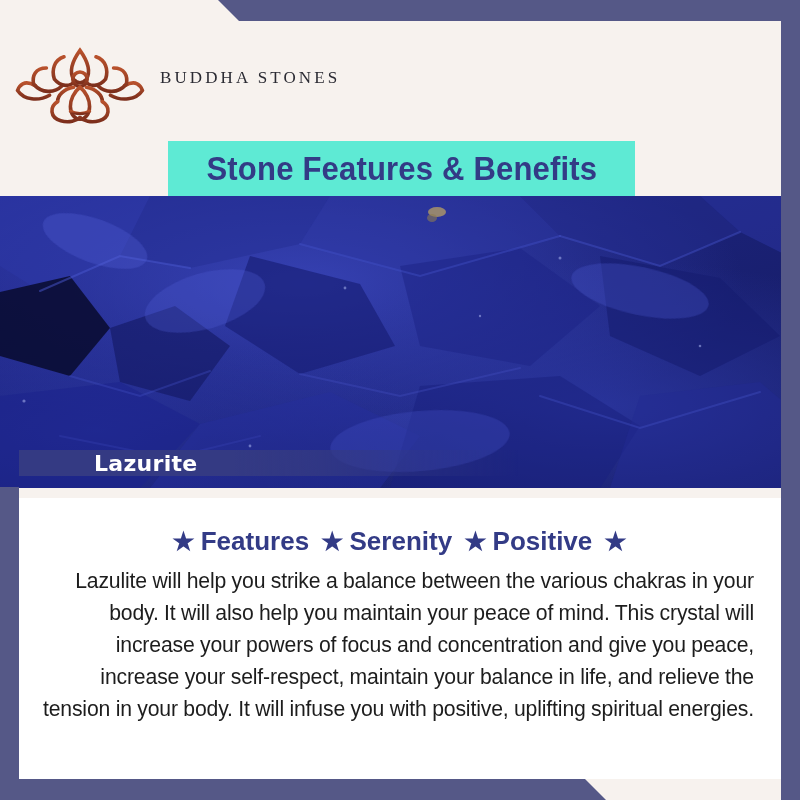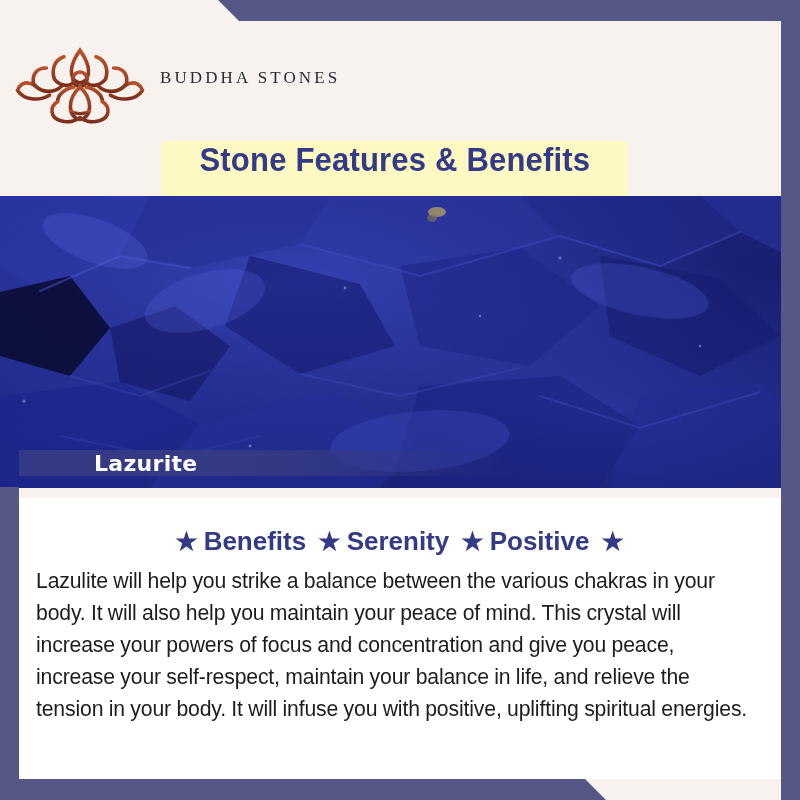--- a/index.html
+++ b/index.html
@@ -89,26 +89,26 @@
     font-size: 17px;
     letter-spacing: 3.1px;
     color: #2b2b33;
     font-weight: 400;
   }
 
   
   .title-strip {
     position: absolute;
     top: 141px;
-    left: 161px;
+    left: 168px;
     width: 467px;
     height: 55px;
-    background: #fef9c3;
-    display: flex;
-    align-items: flex-start;
+    background: #5eead4;
+    display: flex;
+    align-items: center;
     justify-content: center;
     z-index: 4;
   }
   .title-text {
     font-family: "Liberation Sans Narrow", "Liberation Sans", sans-serif;
     font-size: 33px;
     font-weight: bold;
     color: #333b86;
     letter-spacing: 0.2px;
     transform: scaleX(0.94);
@@ -215,21 +215,21 @@
 
   .body-copy {
     position: absolute;
     top: 76px;
     left: 17px;
     width: 718px;
     font-size: 21.2px;
     line-height: 32px;
     color: #1d1d1d;
     font-family: "Liberation Sans", sans-serif;
-    text-align: left;
+    text-align: right;
     letter-spacing: -0.15px;
     word-spacing: -0.3px;
   }
 </style>
 </head>
 <body>
 
 <div id="poster">
 
   <div class="logo-area">
@@ -360,21 +360,21 @@
 
   <div class="name-banner">
     <span class="name-text">Lazurite</span>
   </div>
 
   <div class="content-card">
 
     <div class="benefits-row">
       <div class="benefit tight">
         <span class="star">★</span>
-        <span>Benefits</span>
+        <span>Features</span>
       </div>
       <div class="benefit tight">
         <span class="star">★</span>
         <span>Serenity</span>
       </div>
       <div class="benefit tight">
         <span class="star">★</span>
         <span>Positive</span>
       </div>
       <div class="benefit tight nogap">

